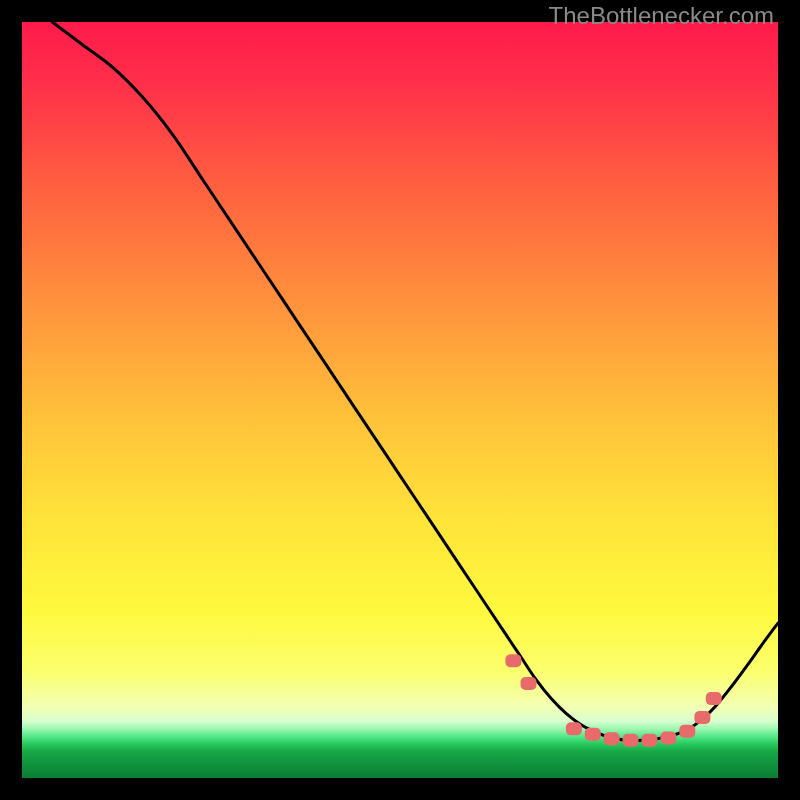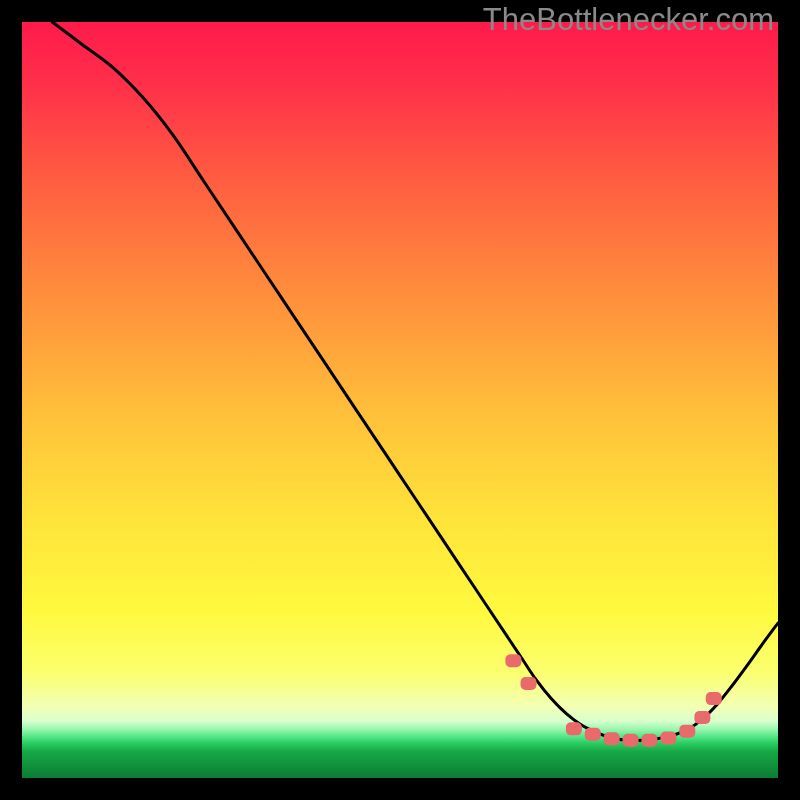--- a/index.html
+++ b/index.html
@@ -23,21 +23,21 @@
     left: 0;
     top: 0;
     width: 756px;
     height: 756px;
   }
   .watermark {
     position: absolute;
     top: 2px;
     right: 26px;
     font-family: Arial, Helvetica, sans-serif;
-    font-size: 31px;
+    font-size: 24px;
     color: #8a8a8a;
     font-weight: 500;
     letter-spacing: 0px;
   }
 </style>
 </head>
 <body>
 
 <div class="frame">
   <svg class="plot" viewBox="0 0 756 756" preserveAspectRatio="none">

